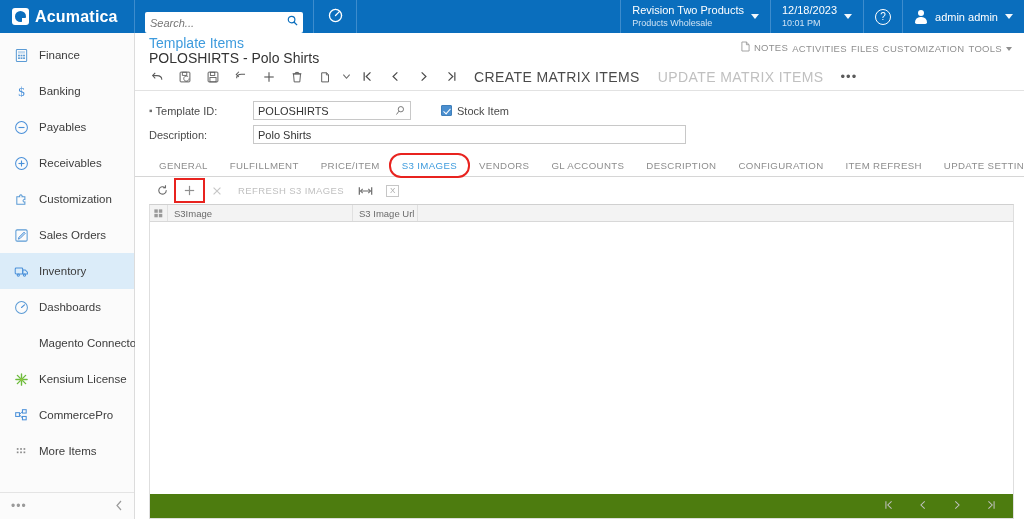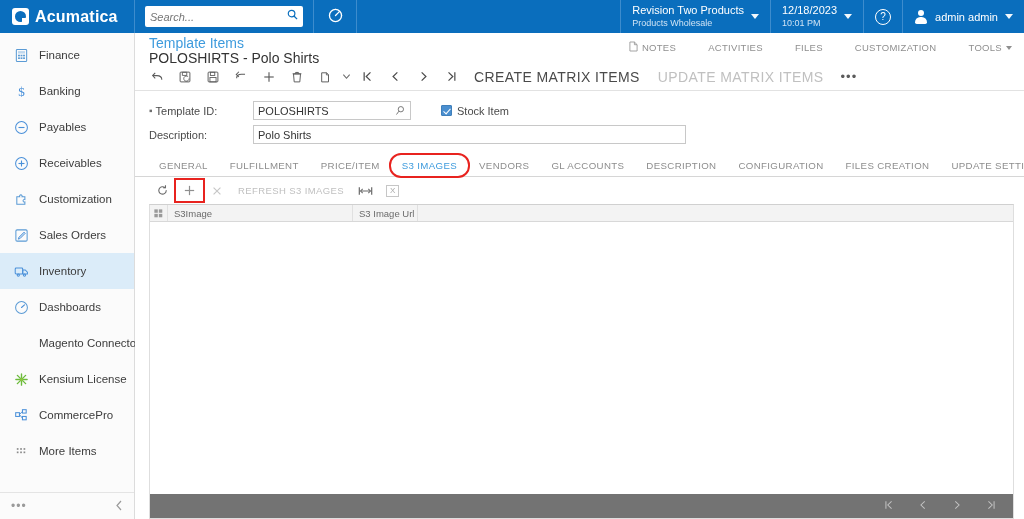--- a/index.html
+++ b/index.html
@@ -29,21 +29,21 @@
   .brand-logo::before {
     content: ""; position: absolute; left: 3px; top: 3px; width: 11px; height: 11px;
     border-radius: 50%; background: #0a6ebd;
   }
   .brand-logo::after {
     content: ""; position: absolute; right: 2px; bottom: 2px; width: 5px; height: 5px;
     background: #fff;
   }
   .brand-name { font-size: 16px; font-weight: bold; letter-spacing: .2px; text-align: right; }
 
-  .search-wrap { display: flex; align-items: center; padding: 0 10px; border-right: 1px solid #3d8ccd; }
+  .search-wrap { display: flex; align-items: flex-end; padding: 0 10px; border-right: 1px solid #3d8ccd; }
   .search-box {
     width: 158px; height: 21px; background: #fff; border-radius: 2px;
     display: flex; align-items: center; padding: 0 5px; position: relative;
   }
   .search-box input {
     border: 0; outline: none; width: 134px; font-size: 11px; font-style: italic;
     color: #7a7a7a; font-family: "Liberation Sans", sans-serif; background: transparent;
   }
   .search-icon { position: absolute; right: 5px; top: 3px; color: #0a6ebd; }
 
@@ -105,21 +105,21 @@
   
   .main { flex: 1 1 auto; display: flex; flex-direction: column; min-width: 0; background: #fff; }
 
   .title-row {
     height: 30px; display: flex; align-items: flex-start; padding: 5px 10px 0 14px; position: relative;
   }
   .title-left { display: flex; flex-direction: column; }
   .breadcrumb { font-size: 14px; color: #3e9bdd; line-height: 11px; }
   .page-title { font-size: 14px; color: #333; line-height: 17px; margin-top: 1px; }
   .title-actions {
-    position: absolute; right: 12px; top: 8px; display: flex; align-items: center; gap: 32px;
+    position: absolute; right: 12px; top: 8px; display: flex; align-items: flex-end; gap: 4px;
     font-size: 9.5px; color: #8f8f8f; letter-spacing: .3px;
   }
   .ta-item { display: flex; align-items: center; gap: 4px; white-space: nowrap; }
   .caret-sm {
     width: 0; height: 0; border-left: 3px solid transparent; border-right: 3px solid transparent;
     border-top: 4px solid #8f8f8f;
   }
 
   .toolbar {
     height: 28px; display: flex; align-items: center; gap: 0px; padding: 0 10px 0 8px;
@@ -180,21 +180,21 @@
   .gt-ico.plus-hl { outline: 2px solid #e8231f; color: #9a9a9a; }
   .gt-ico.dim { color: #c6c6c6; }
   .gt-txt { font-size: 9.5px; letter-spacing: .4px; color: #c0c0c0; padding: 0 8px; white-space: nowrap; }
   .gt-box {
     width: 13px; height: 12px; border: 1px solid #c6c6c6; color: #a9a9a9; font-size: 8px;
     display: flex; align-items: center; justify-content: center;
   }
 
   .grid {
     flex: 1 1 auto; border: 1px solid #dedede; border-top: 1px solid #d0d0d0;
-    display: flex; flex-direction: column; min-height: 0; background: #737373;
+    display: flex; flex-direction: column; min-height: 0; background: #4d7c0f;
   }
   .grid-head { height: 17px; display: flex; background: #f3f3f3; border-bottom: 1px solid #d8d8d8; }
   .gh-sel {
     width: 18px; flex: 0 0 18px; border-right: 1px solid #e0e0e0; display: flex;
     align-items: center; justify-content: center;
   }
   .gh-cell {
     border-right: 1px solid #e0e0e0; font-size: 9.5px; color: #6b6b6b; display: flex;
     align-items: center; padding-left: 6px; white-space: nowrap;
   }
@@ -565,21 +565,21 @@
 
       <div class="tabs">
         <div class="tab">GENERAL</div>
         <div class="tab">FULFILLMENT</div>
         <div class="tab">PRICE/ITEM</div>
         <div class="tab selected hl-box">S3 IMAGES</div>
         <div class="tab">VENDORS</div>
         <div class="tab">GL ACCOUNTS</div>
         <div class="tab">DESCRIPTION</div>
         <div class="tab">CONFIGURATION</div>
-        <div class="tab">FILES CREATION</div>
+        <div class="tab">ITEM REFRESH</div>
         <div class="tab">UPDATE SETTINGS</div>
 
       </div>
 
       <div class="grid-wrap">
 
         <div class="grid-toolbar">
           <span class="gt-ico">
             <svg width="13" height="13" viewBox="0 0 14 14">
                 <path d="M11 7a4 4 0 1 1-1.3-3" fill="none" stroke="#6b6b6b" stroke-width="1.2" stroke-linecap="round"></path>

